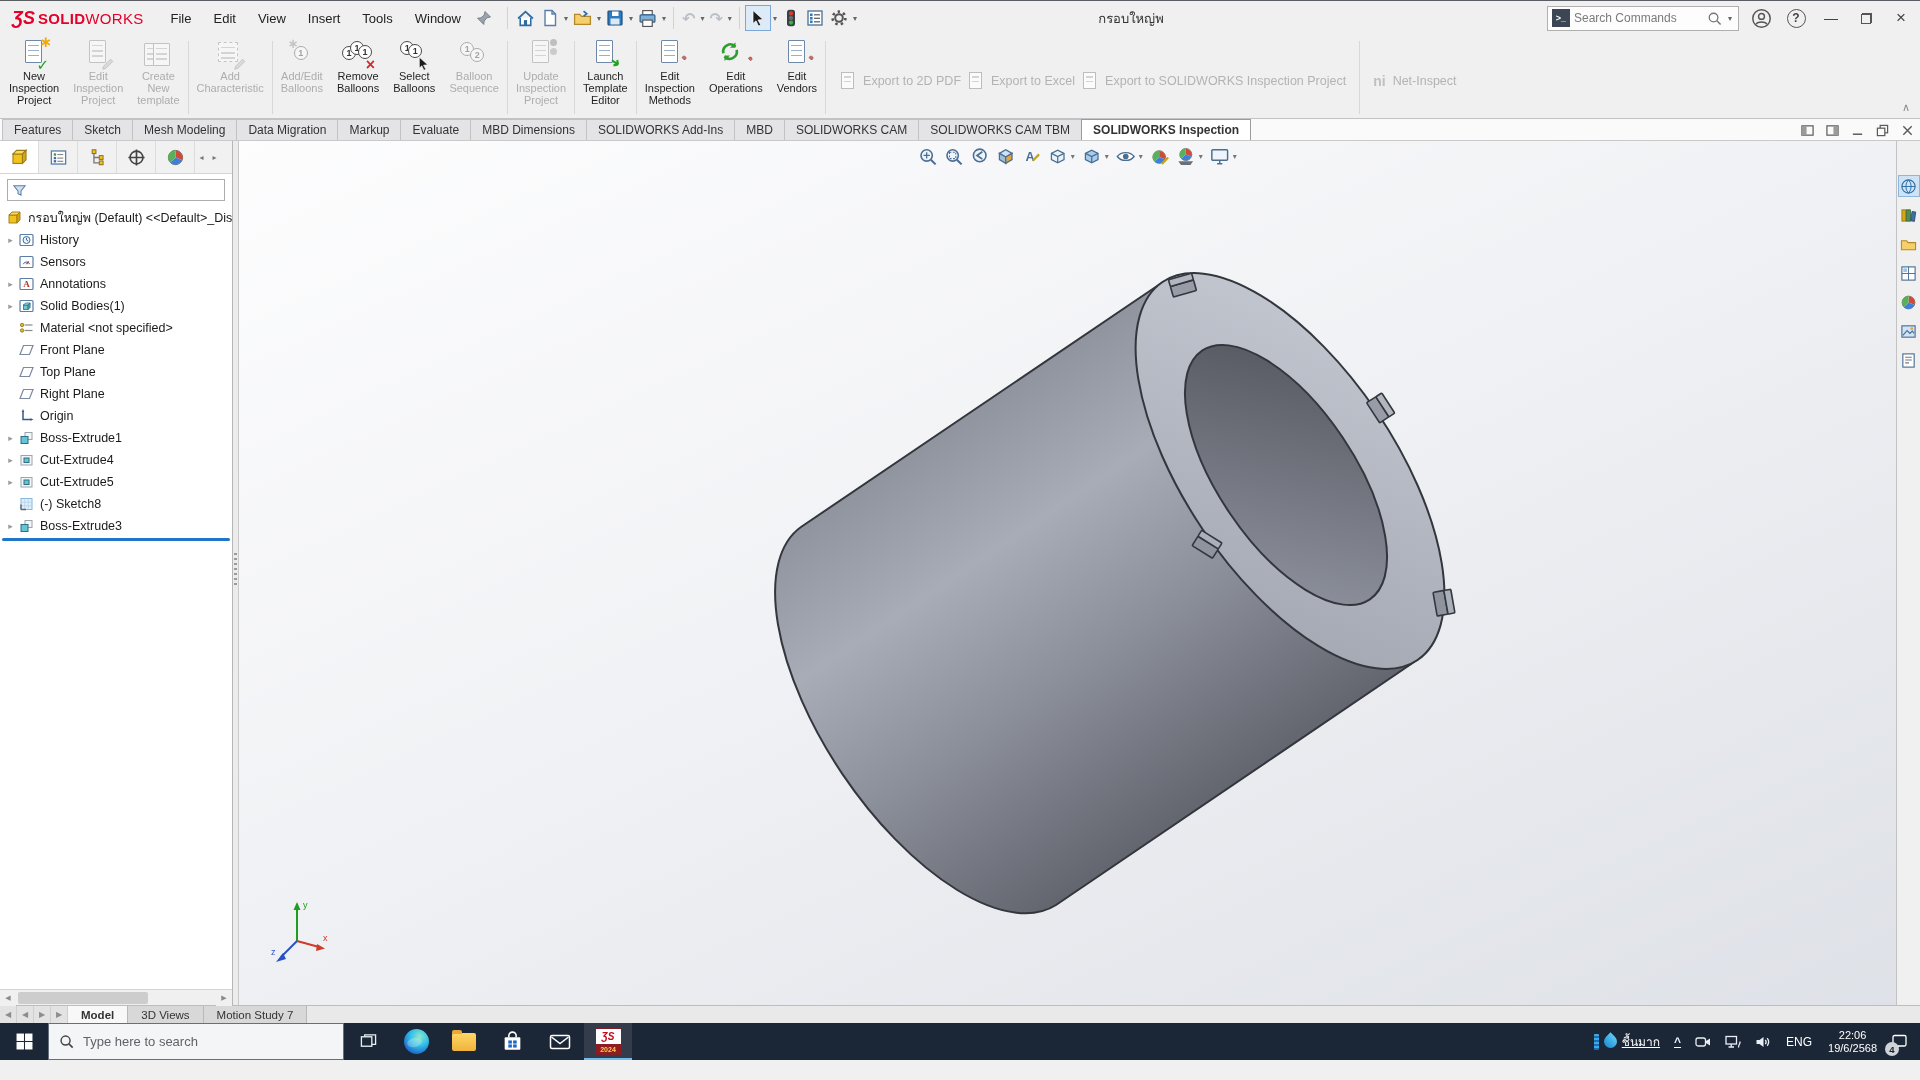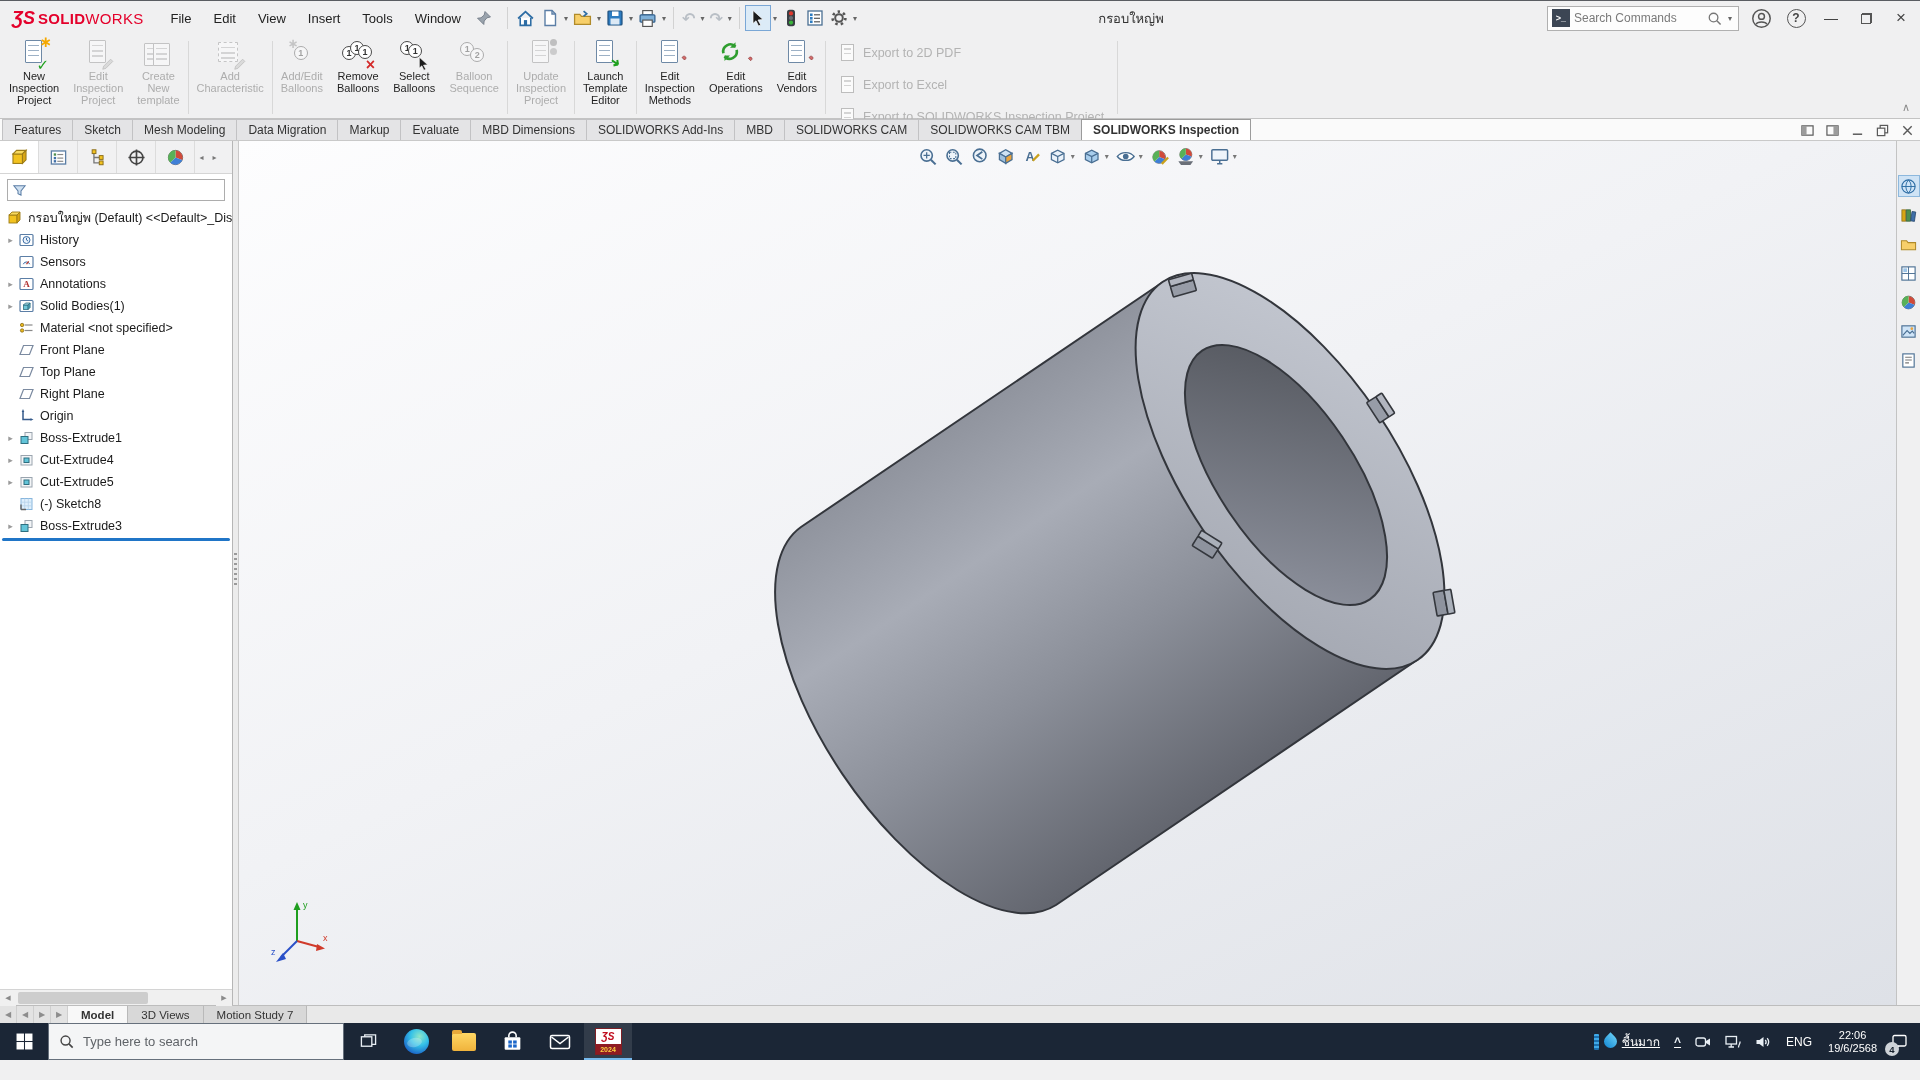--- a/index.html
+++ b/index.html
@@ -43,21 +43,21 @@
   .rlabel { font-size:11px; line-height:12px; text-align:center; white-space:pre-line; color:#1f1f1f; margin-top:1px; }
   .rbtn.disabled .rlabel { color:#adadad; }
   .rbtn.disabled .ric { filter:grayscale(1) opacity(.42); }
   .d { position:absolute; left:8px; top:1px; width:17px; height:23px; background:#fff; border:1.4px solid #6e89a6; border-radius:1px; }
   .d:after { content:""; position:absolute; left:2px; right:2px; top:4px; height:13px; background:repeating-linear-gradient(to bottom,#9db1c6 0 1.5px,transparent 1.5px 5px); }
   .d.dashed { border-style:dashed; border-color:#8a8a8a; }
   .d.off { left:3px; top:4px; }
   .ov { position:absolute; font-weight:bold; line-height:1; }
   .bal { position:absolute; width:14px; height:14px; border:1.6px solid #4a4a4a; border-radius:50%; background:#fff; font-size:9px; font-weight:bold; color:#333; display:flex; align-items:center; justify-content:center; }
   .psvg { position:absolute; width:14px; height:14px; right:0; bottom:-2px; }
-  .xgroup { display:flex; flex-direction:column; gap:14px; padding:7px 12px 0; }
+  .xgroup { display:flex; flex-direction:row; gap:6px; padding:7px 12px 0; }
   .xitem { display:flex; align-items:center; gap:7px; font-size:12.5px; color:#b3b3b3; white-space:nowrap; }
   .xic { width:17px; height:18px; position:relative; flex:none; }
   .xdoc { position:absolute; left:2px; top:0; width:13px; height:17px; background:#fbfbfb; border:1.3px solid #bdbdbd; }
   .xdoc:after { content:""; position:absolute; left:2px; right:2px; top:3px; height:9px; background:repeating-linear-gradient(to bottom,#d4d4d4 0 1.5px,transparent 1.5px 4.5px); }
   .ni-mark { font-size:14px; font-weight:bold; color:#c0c0c0; letter-spacing:0; }
   .ribbon-collapse { position:absolute; right:10px; bottom:4px; font-size:11px; color:#8a8a8a; }
 
   
   .tabbar { height:22px; background:#fafafa; border-bottom:1px solid #c9c9c9; display:flex; align-items:stretch; padding-left:2px; position:relative; }
   .tab { padding:0 11px; font-size:12px; color:#333; background:#e4e4e6; border:1px solid #c2c2c4; border-bottom:none; display:flex; align-items:center; margin-right:-1px; }
@@ -449,20 +449,26 @@
           <span>Export to Excel</span>
         </div>
       <div class="xitem">
           <span class="xic">
             <span class="xdoc"></span>
           </span>
           <span>Export to SOLIDWORKS Inspection Project</span>
         </div>
     </div>
     <div class="rsep"></div>
+    <div class="xgroup">
+      <div class="xitem">
+          <span class="ni-mark">ni</span>
+          <span>Net-Inspect</span>
+        </div>
+    </div>
     <span class="ribbon-collapse">∧</span>
   </div>
 
   <div class="tabbar">
     <span class="tab">Features</span>
     <span class="tab">Sketch</span>
     <span class="tab">Mesh Modeling</span>
     <span class="tab">Data Migration</span>
     <span class="tab">Markup</span>
     <span class="tab">Evaluate</span>

